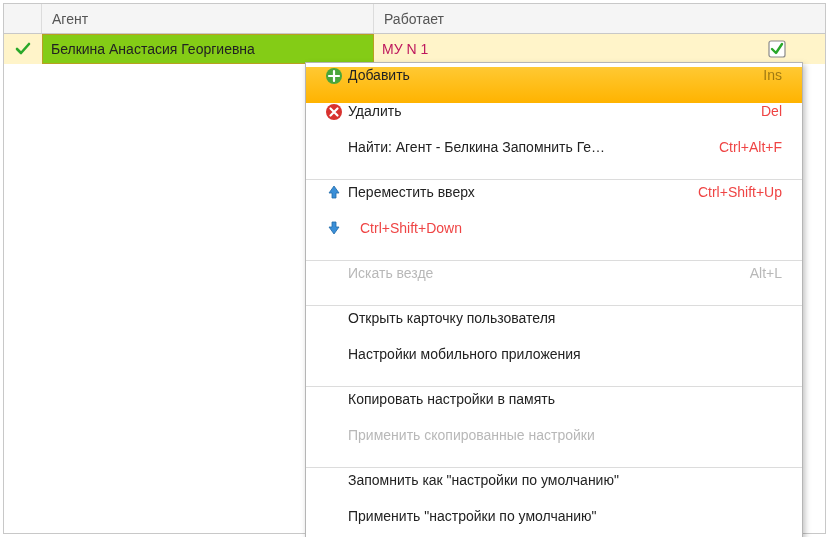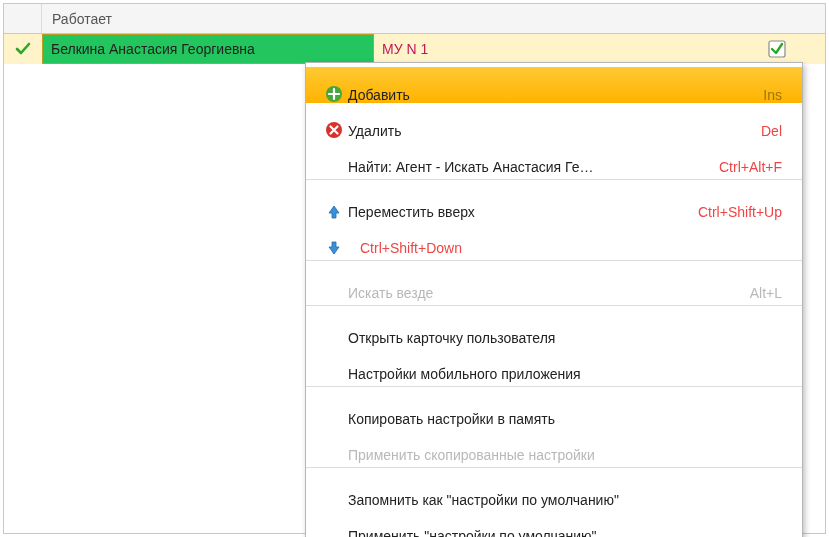--- a/index.html
+++ b/index.html
@@ -49,41 +49,41 @@
   .td {
     padding: 4px 8px;
     display: flex;
     align-items: center;
     overflow: hidden;
     white-space: nowrap;
   }
   .td-mark { width: 38px; flex: none; justify-content: center; }
   .td-agent {
     width: 332px; flex: none;
-    background: #22c55e;
+    background: #84cc16;
     border: 1px solid #b8a020;
   }
   .td-device { flex: 1; color:#be185d;}
   .td-works { width: 96px; flex: none; justify-content: center; }
 
   
   .check-green svg, .check-box svg { display:block; }
   .context-menu {
     position: absolute;
     top: 62px;
     left: 305px;
     width: 498px;
     background: #fff;
     border: 1px solid #b5b5b5;
     box-shadow: 2px 3px 6px rgba(0,0,0,0.25);
     padding: 4px 0 6px 0;
   }
   .menu-item {
     display: flex;
-    align-items: flex-end;
+    align-items: flex-start;
     height: 36px;
     padding: 0 20px 0 14px;
     cursor: default;
   }
   .menu-item .mi-icon {
     width: 28px;
     flex: none;
     display: flex;
     align-items: center;
     justify-content: center;
@@ -113,20 +113,21 @@
     background: #dcdcdc;
     margin: 4px 0;
   }
 </style>
 </head>
 <body>
 
 <div class="table-wrap">
   <div class="thead-row">
     <div class="th col-mark"></div>
+    <div class="th col-agent">Агент</div>
     <div class="th col-works">Работает</div>
   </div>
 
   <div class="data-row">
     <div class="td td-mark">
       <span class="check-green">
         <svg width="16" height="16" viewBox="0 0 16 16">
           <path d="M2 8 L6 12 L14 3" stroke="#2aa82a" stroke-width="2.6" fill="none" stroke-linecap="round" stroke-linejoin="round"></path>
         </svg>
       </span>
@@ -160,21 +161,21 @@
         <svg width="18" height="18" viewBox="0 0 18 18">
           <circle cx="9" cy="9" r="8" fill="#d8322f"></circle>
           <path d="M5.5 5.5 L12.5 12.5 M12.5 5.5 L5.5 12.5" stroke="#fff" stroke-width="2.2" stroke-linecap="round"></path>
         </svg>
       </span>
       <span class="mi-label">Удалить</span>
       <span class="mi-shortcut">Del</span>
     </div>
     <div class="menu-item">
       <span class="mi-icon"></span>
-      <span class="mi-label">Найти: Агент - Искать Анастасия Ге…</span>
+      <span class="mi-label">Найти: Агент - Белкина Запомнить Ге…</span>
       <span class="mi-shortcut">Ctrl+Alt+F</span>
     </div>
     <div class="menu-sep"></div>
     <div class="menu-item">
       <span class="mi-icon">
         <svg width="16" height="16" viewBox="0 0 16 16">
           <path d="M8 2 L13 9 L10 9 L10 14 L6 14 L6 9 L3 9 Z" fill="#3a8fd8" stroke="#1f6aa8" stroke-width="0.8"></path>
         </svg>
       </span>
       <span class="mi-label">Переместить вверх</span>

